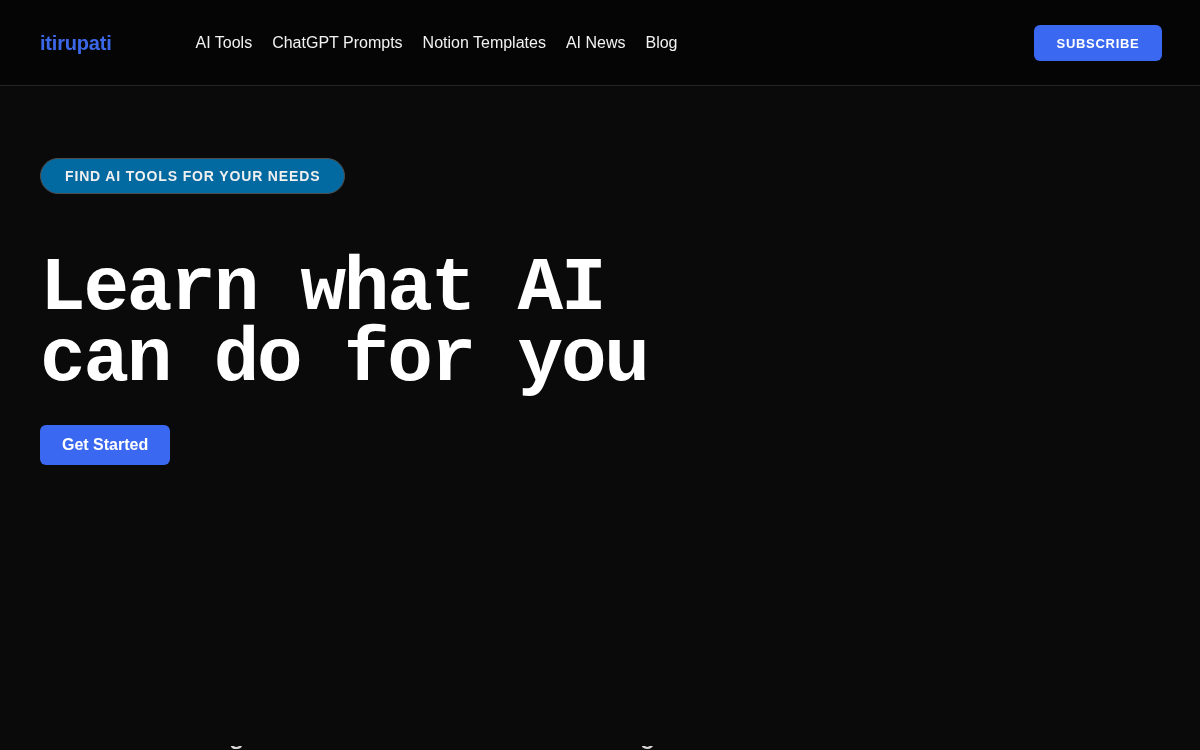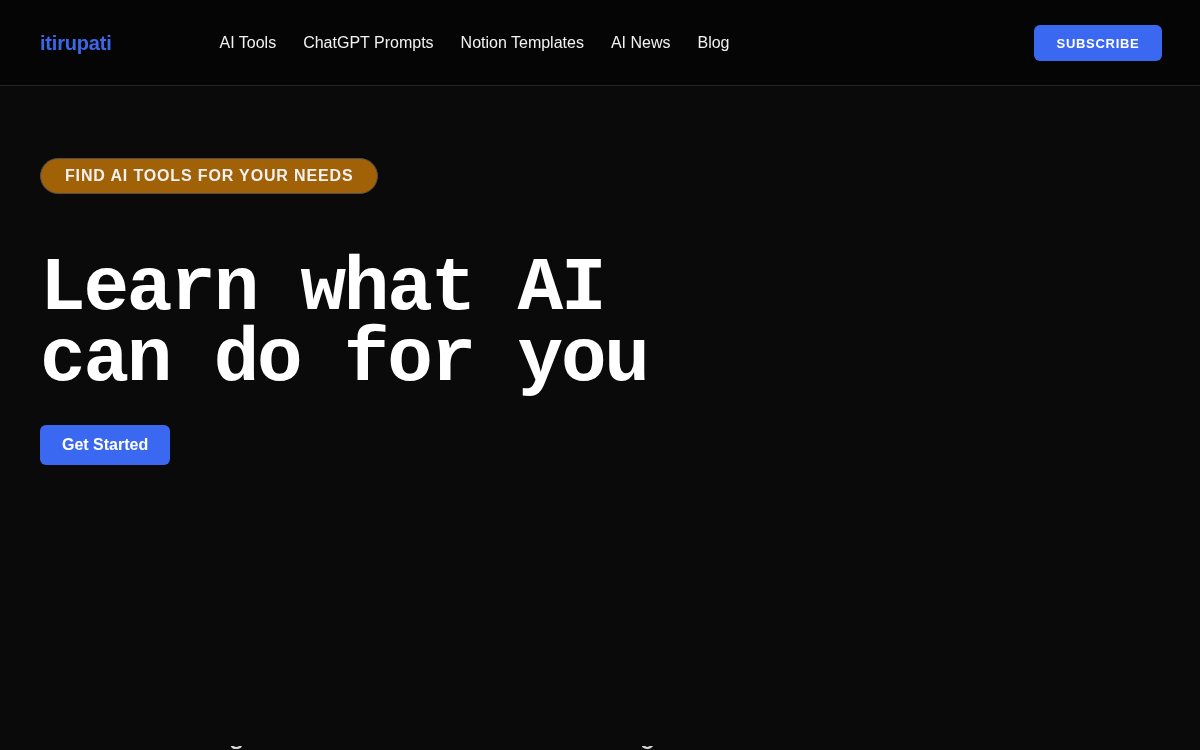--- a/index.html
+++ b/index.html
@@ -35,22 +35,22 @@
     color: #3b68e8;
     letter-spacing: -0.2px;
     line-height: 1;
     cursor: pointer;
     white-space: nowrap;
   }
 
   .nav {
     display: flex;
     align-items: center;
-    gap: 27px;
-    margin-left: 108px;
+    gap: 20px;
+    margin-left: 84px;
   }
 
   .nav-link {
     font-size: 16px;
     color: #f2f2f2;
     line-height: 1;
     white-space: nowrap;
     cursor: pointer;
     text-decoration: none;
   }
@@ -81,22 +81,22 @@
   }
 
   .eyebrow-pill {
     display: inline-flex;
     align-items: center;
     justify-content: center;
     height: 36px;
     padding: 0 24px;
     border: 1px solid #4e4e4e;
     border-radius: 999px;
-    background: #a16207;
-    font-size: 16px;
+    background: #0369a1;
+    font-size: 14px;
     font-weight: bold;
     letter-spacing: 0.85px;
     color: #f0f0f0;
     white-space: nowrap;
     cursor: pointer;
   }
 
   .hero-title {
     margin-top: 60px;
     font-size: 76px;

